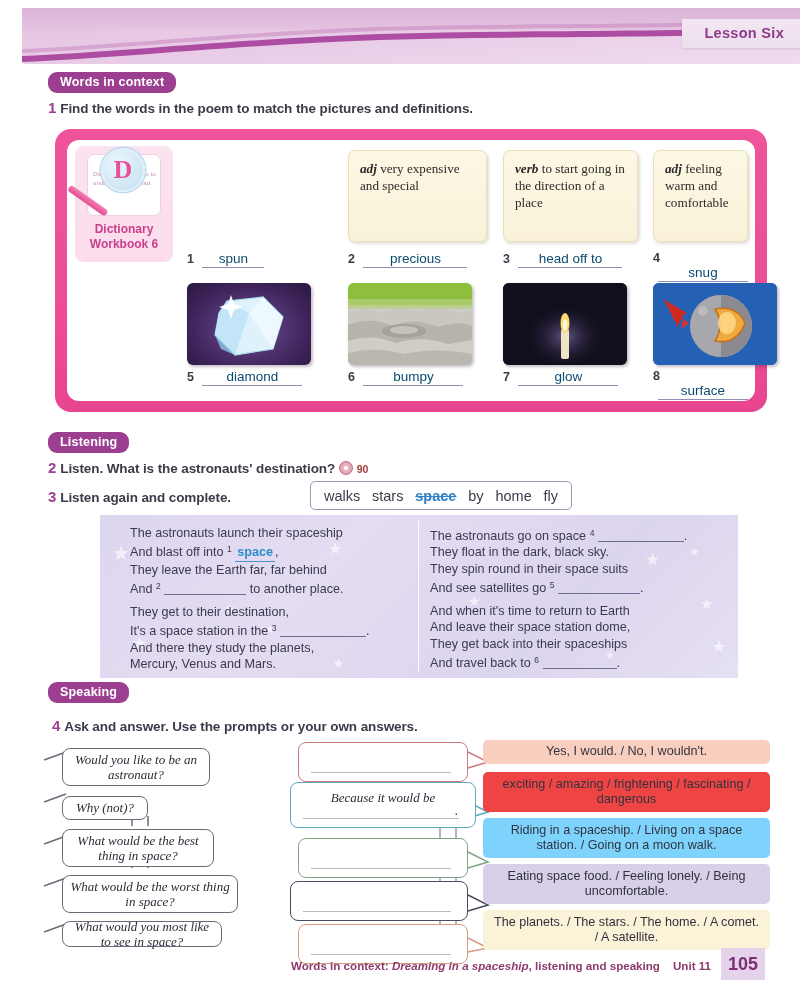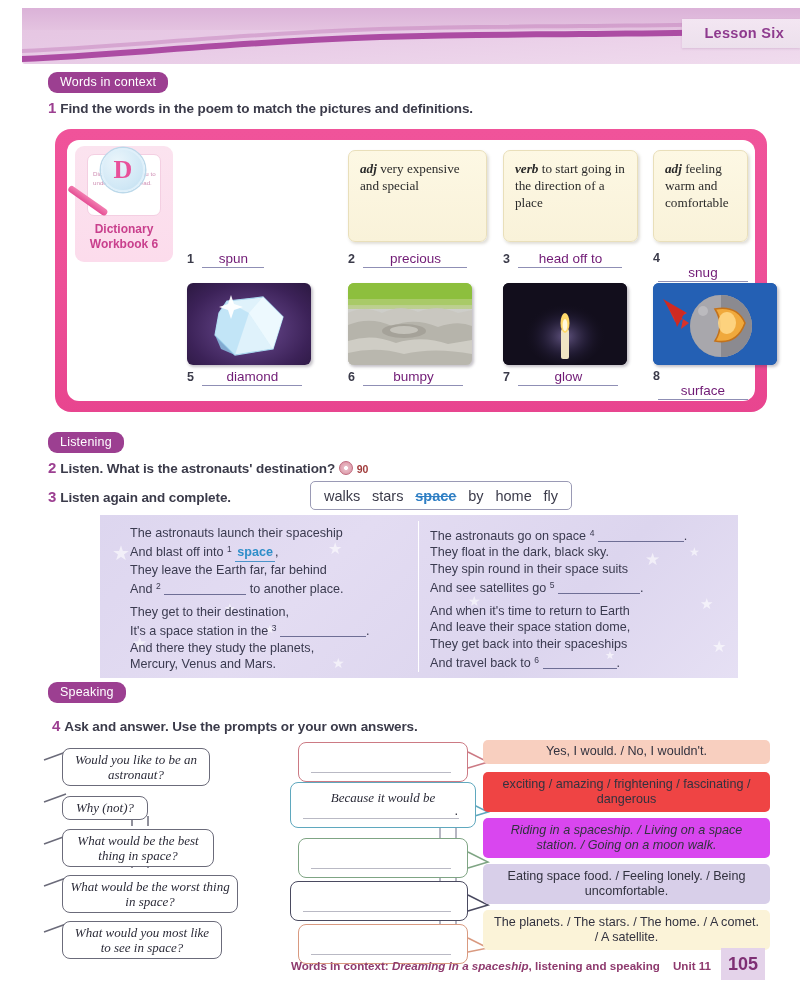--- a/index.html
+++ b/index.html
@@ -35,21 +35,21 @@
     font-size: 14.5px; font-weight: bold;
     letter-spacing: .3px;
     box-shadow: 0 1px 2px rgba(120,70,120,.18);
   }
 
   
   .pill {
     display: inline-block;
     background: #9c3f91;
     color: #ffffff;
-    font-size: 12.5px; font-weight: normal;
+    font-size: 12.5px; font-weight: bold;
     padding: 3px 12px 4px 12px;
     border-radius: 9px;
     letter-spacing: .2px;
   }
 
   
   .ex-head {
     font-size: 13.5px; font-weight: bold; color: #3b3b4a;
     letter-spacing: -.1px;
   }
@@ -122,21 +122,21 @@
   
   .slot {
     position: absolute;
     font-size: 12.5px; color: #3b3b4a; font-weight: bold;
   }
   .slot .n { color: #3b3b4a; font-weight: bold; font-size: 12.5px; }
   .slot .ln {
     display: inline-block;
     border-bottom: 1.4px solid #8f8fb5;
     text-align: center;
-    color: #701a75;
+    color: #0c4a6e;
     font-weight: normal;
     font-size: 13.5px;
     padding-bottom: 1px;
     margin-left: 5px;
     font-family: "Liberation Sans", sans-serif;
   }
 
   
   .pic {
     position: absolute; top: 143px; width: 124px; height: 82px;
@@ -513,21 +513,21 @@
 </div>
 <div class="q-bub" style="left:62px;top:796px;width:86px;height:24px;">
   <span>Why (not)?</span>
 </div>
 <div class="q-bub" style="left:62px;top:829px;width:152px;height:38px;">
   <span>What would be the best thing in space?</span>
 </div>
 <div class="q-bub" style="left:62px;top:875px;width:176px;height:38px;">
   <span>What would be the worst thing in space?</span>
 </div>
-<div class="q-bub" style="left:62px;top:921px;width:160px;height:38px;">
+<div class="q-bub" style="left:62px;top:921px;width:160px;height:26px;">
   <span>What would you most like to see in space?</span>
 </div>
 
 <svg style="position:absolute;left:290px;top:740px;width:210px;height:215px;">
   <g fill="none" stroke-width="1.5">
     <path d="M178,12 L198,22 L178,28" stroke="#cc7a84"></path>
     <path d="M178,62 L198,72 L178,78" stroke="#5fa8be"></path>
     <path d="M178,112 L198,122 L178,128" stroke="#7fa584"></path>
     <path d="M178,155 L198,165 L178,171" stroke="#4a4a60"></path>
     <path d="M178,198 L198,208 L178,212" stroke="#d99a80"></path>
@@ -559,21 +559,21 @@
 <div class="a-bub" style="left:298px;top:924px;width:170px;border-color:#d99a80;">
   <div class="a-line"></div>
 </div>
 
 <div class="ans-strip" style="top:740px;height:24px;background:#f8cfbf;">
   <span>Yes, I would. / No, I wouldn't.</span>
 </div>
 <div class="ans-strip" style="top:772px;height:40px;background:#ef4444;">
   <span>exciting / amazing / frightening / fascinating / dangerous</span>
 </div>
-<div class="ans-strip" style="top:818px;height:40px;background:#d946ef;font-style:italic;">
+<div class="ans-strip" style="top:818px;height:40px;background:#7dd3fc;">
   <span>Riding in a spaceship. / Living on a space station. / Going on a moon walk.</span>
 </div>
 <div class="ans-strip" style="top:864px;height:40px;background:#d8cfe9;">
   <span>Eating space food. / Feeling lonely. / Being uncomfortable.</span>
 </div>
 <div class="ans-strip" style="top:910px;height:40px;background:#fbf3d8;">
   <span>The planets. / The stars. / The home. / A comet. / A satellite.</span>
 </div>
 
 <div class="footer">

